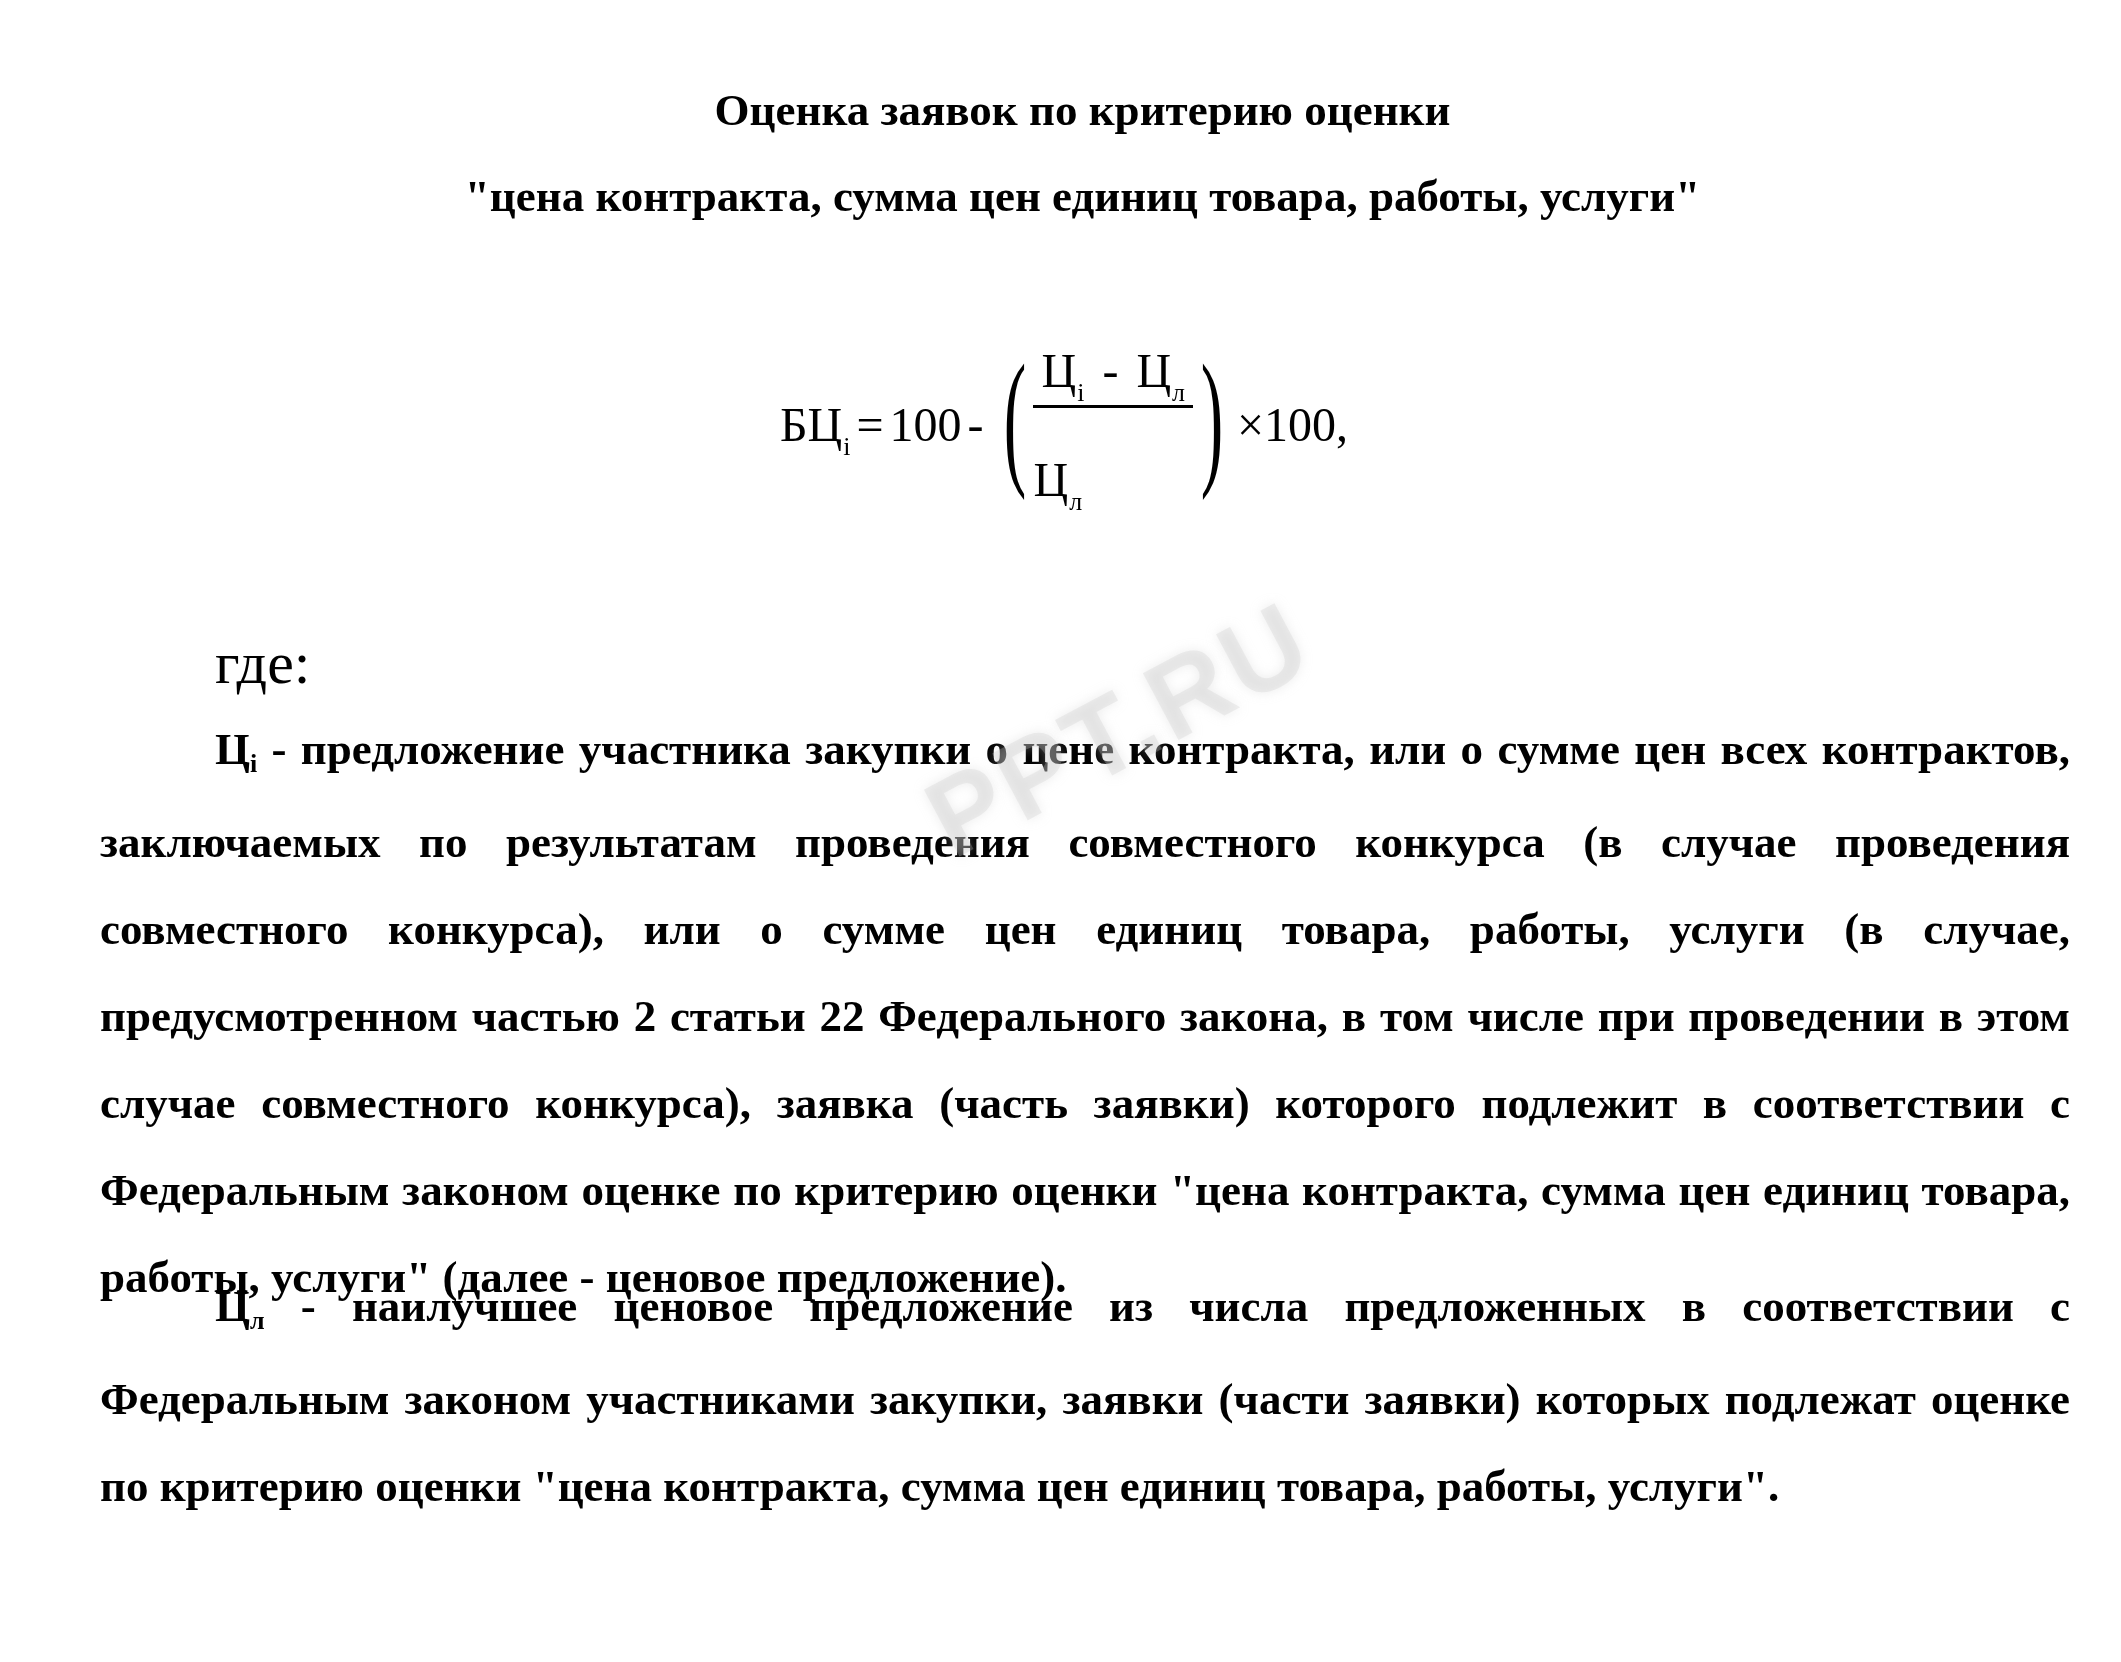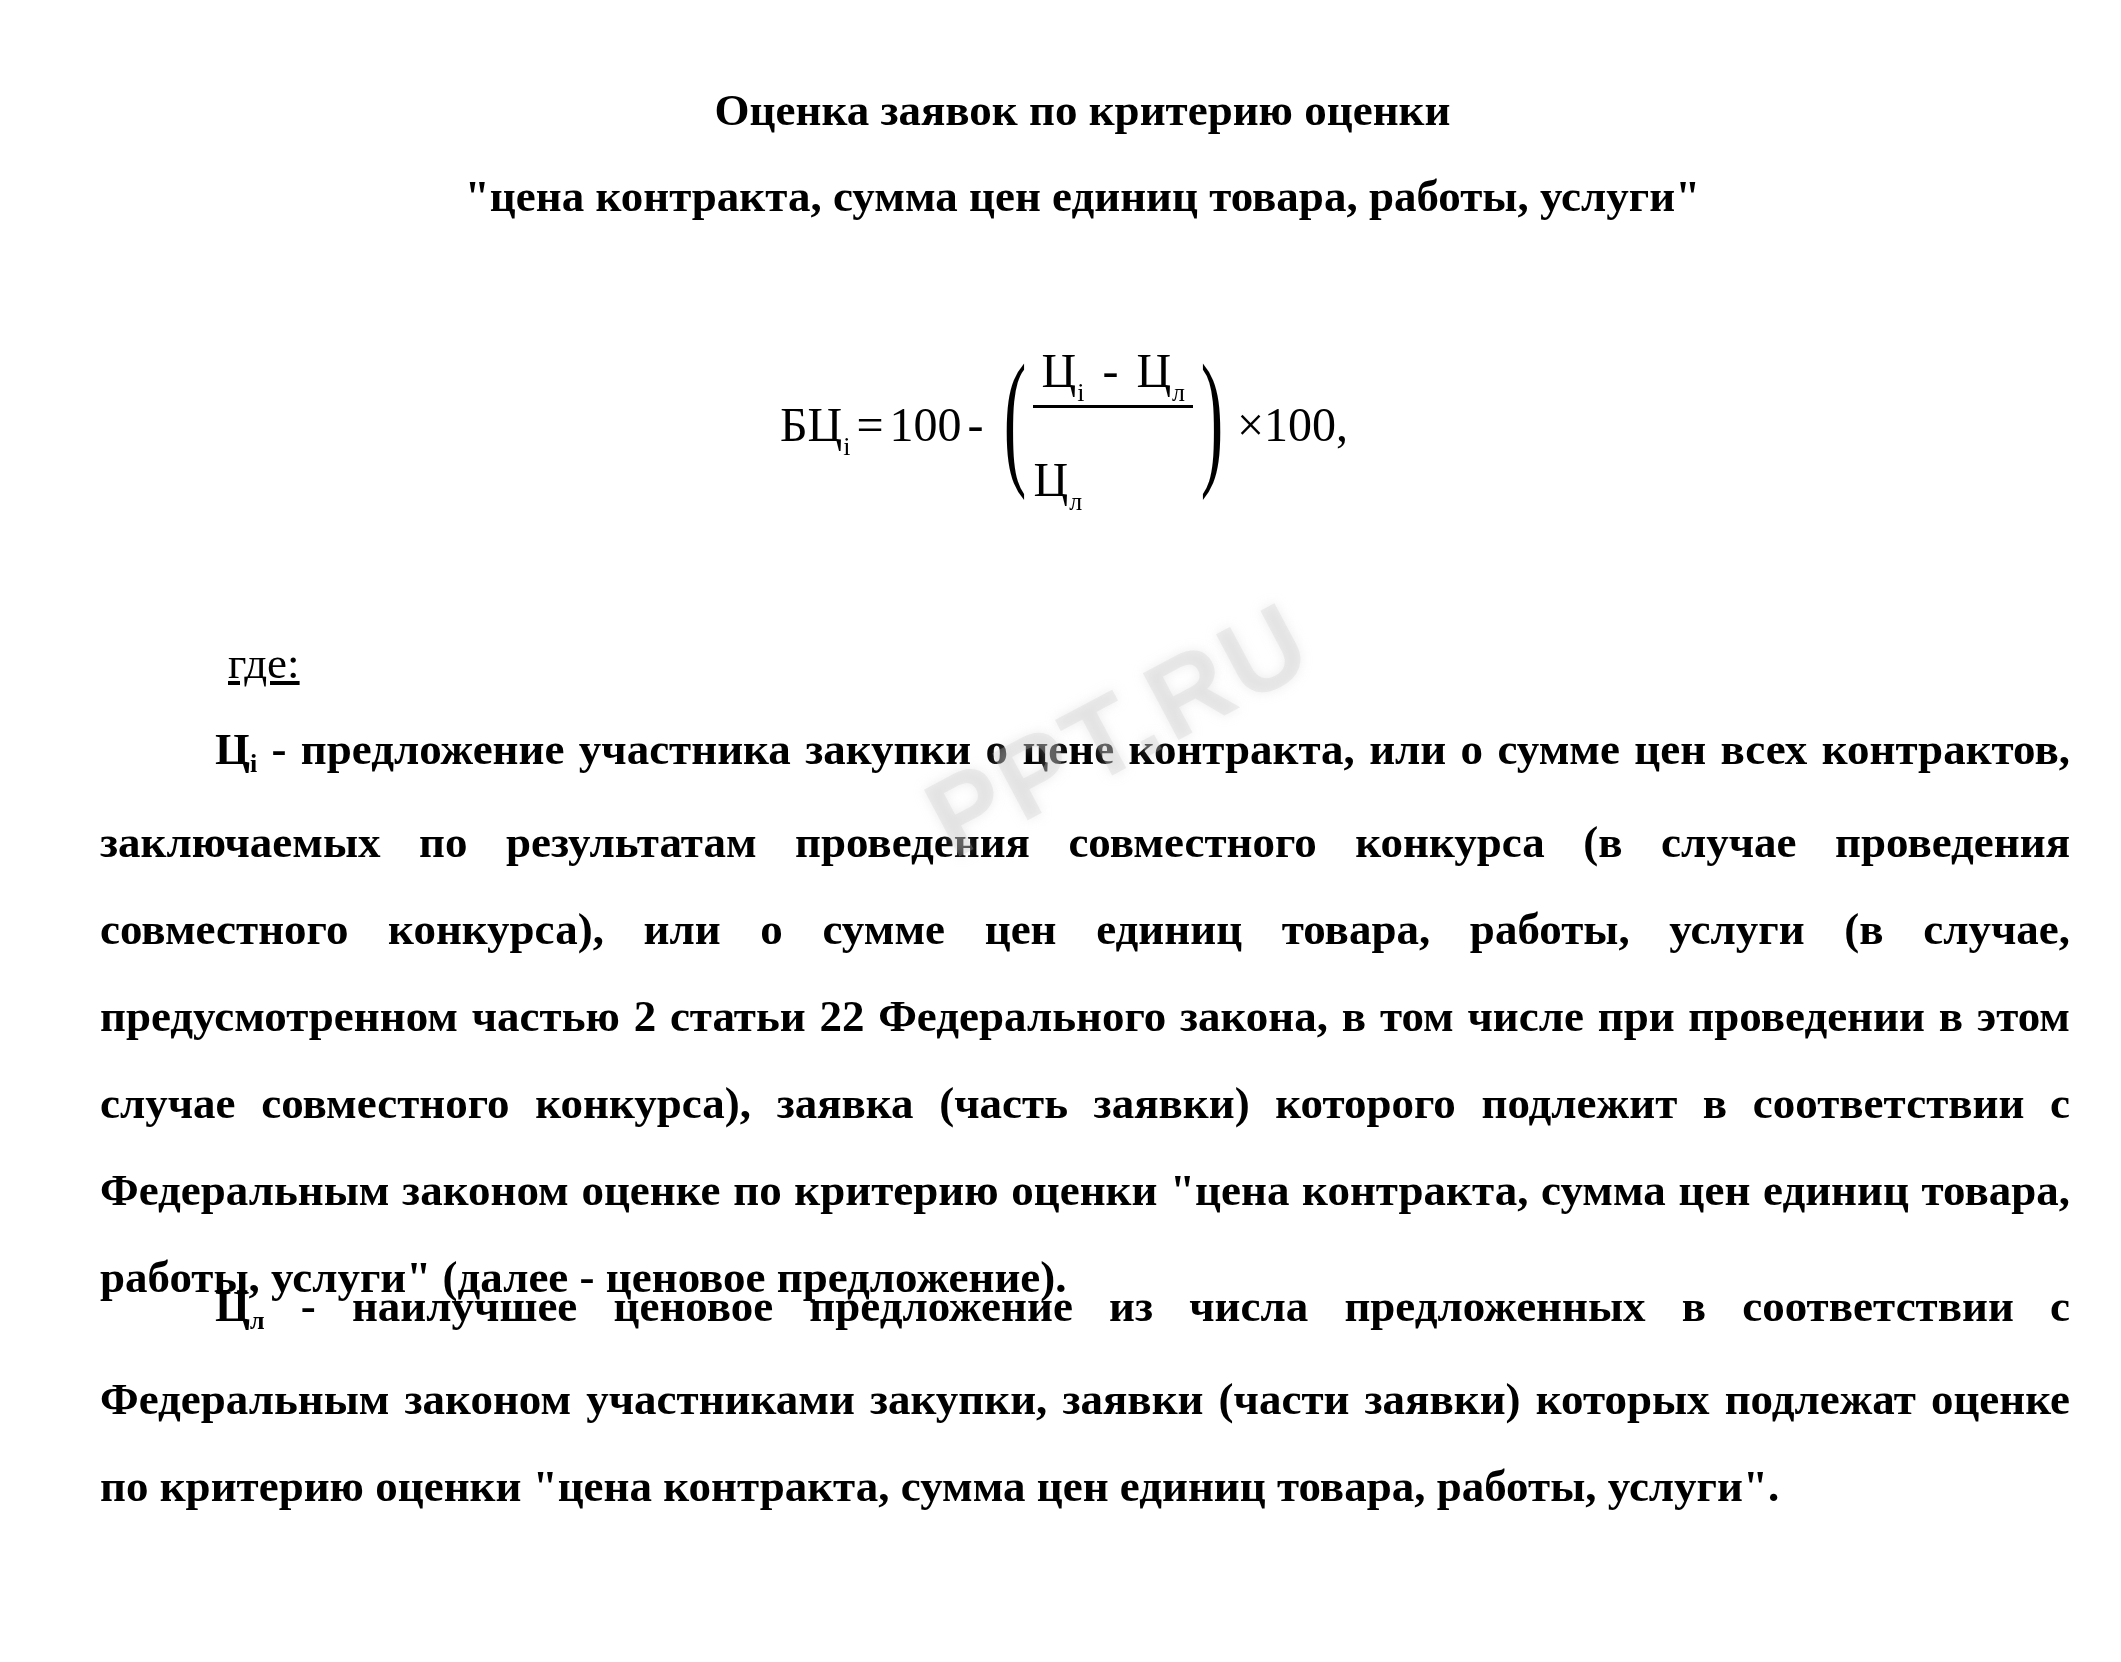--- a/index.html
+++ b/index.html
@@ -23,21 +23,21 @@
     .formula .op { margin: 0 6px; }
     .paren { font-size: 150px; font-weight: 100; transform: scaleX(0.45); display: inline-block; line-height: 1; position: relative; top: -8px; }
     .frac { display: inline-flex; flex-direction: column; margin: 0 -6px; }
     .frac .num { padding: 0 8px 10px 8px; border-bottom: 3px solid #000; }
     .frac .den { padding-top: 10px; margin-top: 38px; }
 
     .body-text {
       position: absolute; left: 100px; width: 1970px;
       font-size: 45px; line-height: 87px; text-align: justify; font-weight: bold;
     }
-    .gde { position: absolute; top: 633px; left: 228px; font-size: 45px; line-height: 60px; text-decoration: underline; }
+    .gde { position: absolute; top: 633px; left: 215px; font-size: 60px; line-height: 60px; }
     .p1 { top: 706px; }
     .p2 { top: 1263px; }
     .body-text p { margin: 0; text-indent: 115px; }
     .sym-sub { font-size: 26px; position: relative; top: 8px; }
 
     .watermark {
       position: absolute; left: 905px; top: 770px; font-family: "Liberation Sans", sans-serif;
       font-size: 110px; font-weight: bold; color: rgba(200,200,200,0.28);
       transform: rotate(-28deg); transform-origin: left top; letter-spacing: 4px;
       pointer-events: none; text-shadow: 0 0 12px rgba(200,200,200,0.35);

